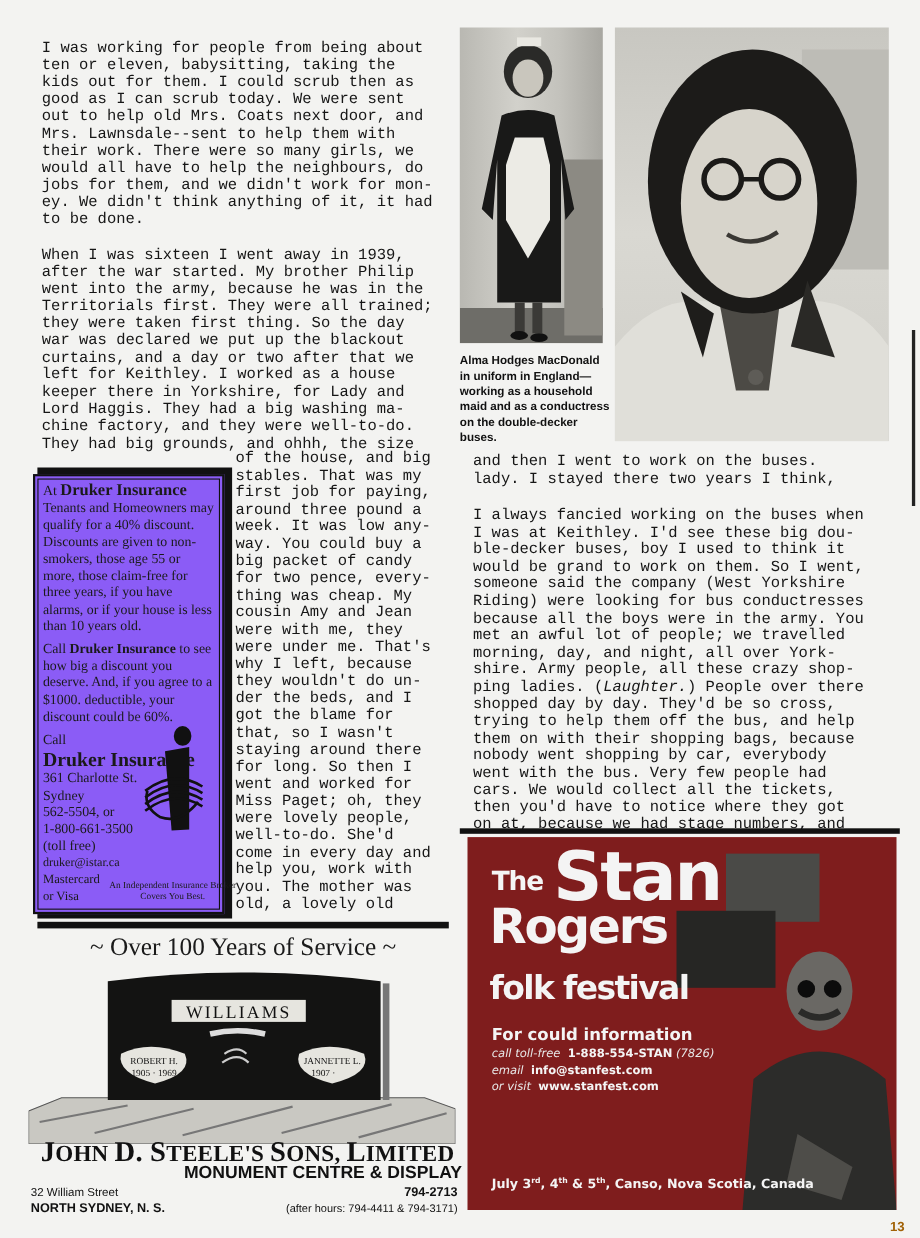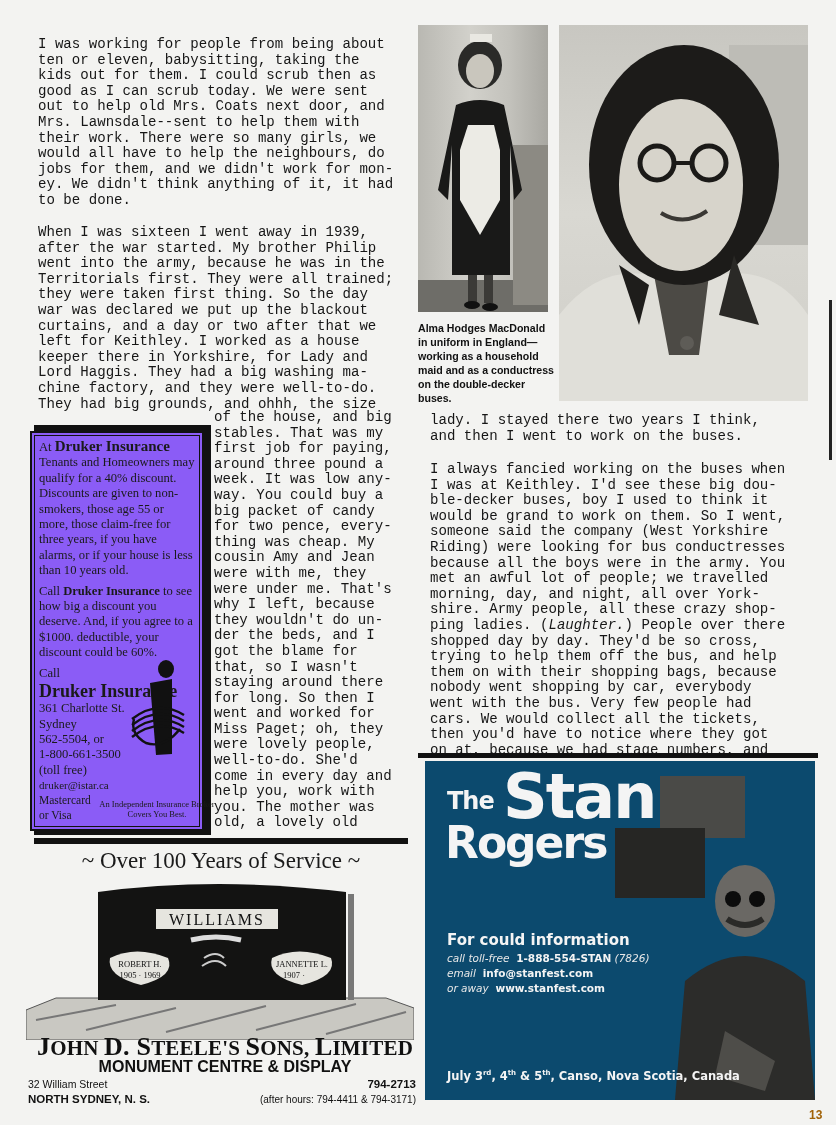--- a/index.html
+++ b/index.html
@@ -26,29 +26,29 @@
   .druker .tag { position: absolute; left: 65px; bottom: 10px; width: 120px; font-size: 8.5px; line-height: 10px; text-align: center; }
   .druker .pay { position: absolute; left: 7px; bottom: 6px; font-size: 11.5px; line-height: 15px; }
   .druker-logo { position: absolute; right: 14px; top: 226px; width: 60px; height: 100px; }
 
   
   .monument-rule { position: absolute; left: 34px; top: 838px; width: 374px; height: 6px; background: #111; }
   .monument-tagline { position: absolute; left: 34px; top: 848px; width: 374px; text-align: center; font-family: "Liberation Serif", serif; font-size: 23px; color: #1a1a1a; }
   .monument-img { position: absolute; left: 26px; top: 880px; width: 388px; height: 160px; }
   .steele-name { position: absolute; left: 30px; top: 1032px; width: 390px; text-align: center; font-family: Liberation Serif, serif; font-weight: bold; font-size: 21px; color: #111; letter-spacing: 0.2px; }
   .steele-name .cap { font-size: 26px; }
-  .steele-sub { position: absolute; left: 30px; top: 1058px; width: 390px; text-align: center; font-family: "Liberation Sans", sans-serif; font-weight: bold; font-size: 16px; color: #111; }
+  .steele-sub { position: absolute; left: 30px; top: 1058px; width: 390px; text-align: right; font-family: "Liberation Sans", sans-serif; font-weight: bold; font-size: 16px; color: #111; }
   .steele-addr { position: absolute; left: 28px; top: 1077px; font-family: "Liberation Sans", sans-serif; font-size: 10.5px; line-height: 15px; color: #111; }
   .steele-addr .b { font-weight: bold; font-size: 11.5px; }
   .steele-phone { position: absolute; right: 420px; top: 1077px; text-align: right; font-family: "Liberation Sans", sans-serif; font-size: 10px; line-height: 15px; color: #111; }
   .steele-phone .b { font-weight: bold; font-size: 11.5px; }
 
   
   .stan-top-rule { position: absolute; left: 418px; top: 753px; width: 400px; height: 5px; background: #111; }
-  .stan { position: absolute; left: 425px; top: 761px; width: 390px; height: 339px; background: #0c4a6e; color: #f4f4f4; font-family: "DejaVu Sans", sans-serif; overflow: hidden; }
+  .stan { position: absolute; left: 425px; top: 761px; width: 390px; height: 339px; background: #7f1d1d; color: #f4f4f4; font-family: "DejaVu Sans", sans-serif; overflow: hidden; }
   .stan .the { position: absolute; left: 22px; top: 26px; font-weight: bold; font-size: 24px; letter-spacing: -1px; }
   .stan .stanword { position: absolute; left: 78px; top: 10px; font-weight: bold; font-size: 62px; letter-spacing: -2px; line-height: 52px; }
   .stan .rogers { position: absolute; left: 20px; top: 56px; font-weight: bold; font-size: 44px; letter-spacing: -2px; line-height: 52px; }
   .stan .folk { position: absolute; left: 20px; top: 120px; font-weight: bold; font-size: 30px; letter-spacing: -1.5px; }
   .stan .more { position: absolute; left: 22px; top: 170px; font-weight: bold; font-size: 15px; }
   .stan .contact { position: absolute; left: 22px; top: 190px; font-size: 10.5px; line-height: 15px; }
   .stan .contact i { font-style: italic; font-weight: normal; color: #e8e8e8; }
   .stan .contact b { font-weight: bold; }
   .stan .intl { position: absolute; left: 20px; top: 256px; font-weight: bold; font-size: 19.5px; line-height: 23px; }
   .stan .dates { position: absolute; left: 22px; top: 308px; font-weight: bold; font-size: 11.5px; }
@@ -57,21 +57,21 @@
 
   .page-number { position: absolute; left: 809px; top: 1108px; font-family: "Liberation Sans", sans-serif; font-weight: bold; font-size: 12px; color: #a16207; }
   .edge-rule { position: absolute; left: 829px; top: 300px; width: 3px; height: 160px; background: #222; }
 </style>
 </head>
 <body>
 
 <div class="para mono" style="left:38px; top:37px;" id="p1"><div>I was working for people from being about</div><div>ten or eleven, babysitting, taking the</div><div>kids out for them. I could scrub then as</div><div>good as I can scrub today. We were sent</div><div>out to help old Mrs. Coats next door, and</div><div>Mrs. Lawnsdale--sent to help them with</div><div>their work. There were so many girls, we</div><div>would all have to help the neighbours, do</div><div>jobs for them, and we didn't work for mon-</div><div>ey. We didn't think anything of it, it had</div><div>to be done.</div></div>
 <div class="para mono" style="left:38px; top:225px;" id="p2"><div>When I was sixteen I went away in 1939,</div><div>after the war started. My brother Philip</div><div>went into the army, because he was in the</div><div>Territorials first. They were all trained;</div><div>they were taken first thing. So the day</div><div>war was declared we put up the blackout</div><div>curtains, and a day or two after that we</div><div>left for Keithley. I worked as a house</div><div>keeper there in Yorkshire, for Lady and</div><div>Lord Haggis. They had a big washing ma-</div><div>chine factory, and they were well-to-do.</div><div>They had big grounds, and ohhh, the size</div></div>
 <div class="para mono" style="left:214px; top:410px;" id="p2n"><div>of the house, and big</div><div>stables. That was my</div><div>first job for paying,</div><div>around three pound a</div><div>week. It was low any-</div><div>way. You could buy a</div><div>big packet of candy</div><div>for two pence, every-</div><div>thing was cheap. My</div><div>cousin Amy and Jean</div><div>were with me, they</div><div>were under me. That's</div><div>why I left, because</div><div>they wouldn't do un-</div><div>der the beds, and I</div><div>got the blame for</div><div>that, so I wasn't</div><div>staying around there</div><div>for long. So then I</div><div>went and worked for</div><div>Miss Paget; oh, they</div><div>were lovely people,</div><div>well-to-do. She'd</div><div>come in every day and</div><div>help you, work with</div><div>you. The mother was</div><div>old, a lovely old</div></div>
-<div class="para mono" style="left:430px; top:413px;" id="p2r"><div>lady. I stayed there two years I think,</div><div>and then I went to work on the buses.</div></div>
+<div class="para mono" style="left:430px; top:413px;" id="p2r"><div>and then I went to work on the buses.</div><div>lady. I stayed there two years I think,</div></div>
 <div class="para mono" style="left:430px; top:462px;" id="p3"><div>I always fancied working on the buses when</div><div>I was at Keithley. I'd see these big dou-</div><div>ble-decker buses, boy I used to think it</div><div>would be grand to work on them. So I went,</div><div>someone said the company (West Yorkshire</div><div>Riding) were looking for bus conductresses</div><div>because all the boys were in the army. You</div><div>met an awful lot of people; we travelled</div><div>morning, day, and night, all over York-</div><div>shire. Army people, all these crazy shop-</div><div><span>ping ladies. (</span><i>Laughter.</i><span>) People over there</span></div><div>shopped day by day. They'd be so cross,</div><div>trying to help them off the bus, and help</div><div>them on with their shopping bags, because</div><div>nobody went shopping by car, everybody</div><div>went with the bus. Very few people had</div><div>cars. We would collect all the tickets,</div><div>then you'd have to notice where they got</div><div>on at, because we had stage numbers, and</div></div>
 
 <div class="photo photo-maid">
   <svg width="130" height="287" viewBox="0 0 130 287">
     <rect x="0" y="255" width="130" height="32" fill="#6e6d68"></rect>
     <rect x="95" y="120" width="35" height="160" fill="#8c8a83"></rect>
     <ellipse cx="62" cy="40" rx="22" ry="24" fill="#2a2a28"></ellipse>
     <ellipse cx="62" cy="46" rx="14" ry="17" fill="#c9c6bd"></ellipse>
     <rect x="52" y="9" width="22" height="8" fill="#e9e8e2"></rect>
     <path d="M38 80 Q62 70 86 80 L104 165 L96 175 L92 120 L92 250 L34 250 L34 120 L30 175 L20 165 Z" fill="#191918"></path>
@@ -172,23 +172,24 @@
     <ellipse cx="80" cy="40" rx="30" ry="36" fill="#6a6864"></ellipse>
     <circle cx="68" cy="38" r="8" fill="#0c0c0c"></circle>
     <circle cx="92" cy="38" r="8" fill="#0c0c0c"></circle>
     <path d="M62 58 Q80 70 98 58" stroke="#2a2a28" stroke-width="6" fill="none"></path>
     <path d="M20 120 Q80 70 140 120 L150 239 L10 239 Z" fill="#2c2c2a"></path>
     <path d="M60 170 L110 200 L100 230 L50 215 Z" fill="#4e4d49"></path>
   </svg>
   <div class="the">The</div>
   <div class="stanword">Stan</div>
   <div class="rogers">Rogers</div>
+  <div class="folk">folk festival</div>
   <div class="more">For could information</div>
   <div class="contact">
     <div><i>call toll-free</i>&nbsp; <b>1-888-554-STAN</b> <i>(7826)</i></div>
     <div><i>email</i>&nbsp; <b>info@stanfest.com</b></div>
-    <div><i>or away</i>&nbsp; <b>www.stanfest.com</b></div>
+    <div><i>or visit</i>&nbsp; <b>www.stanfest.com</b></div>
   </div>
   <div class="dates"><span>July 3</span><sup>rd</sup><span>, 4</span><sup>th</sup><span> &amp; 5</span><sup>th</sup><span>, Canso, Nova Scotia, Canada</span></div>
 </div>
 
 <div class="edge-rule"></div>
 <div class="page-number">13</div>
 
 </body></html>

